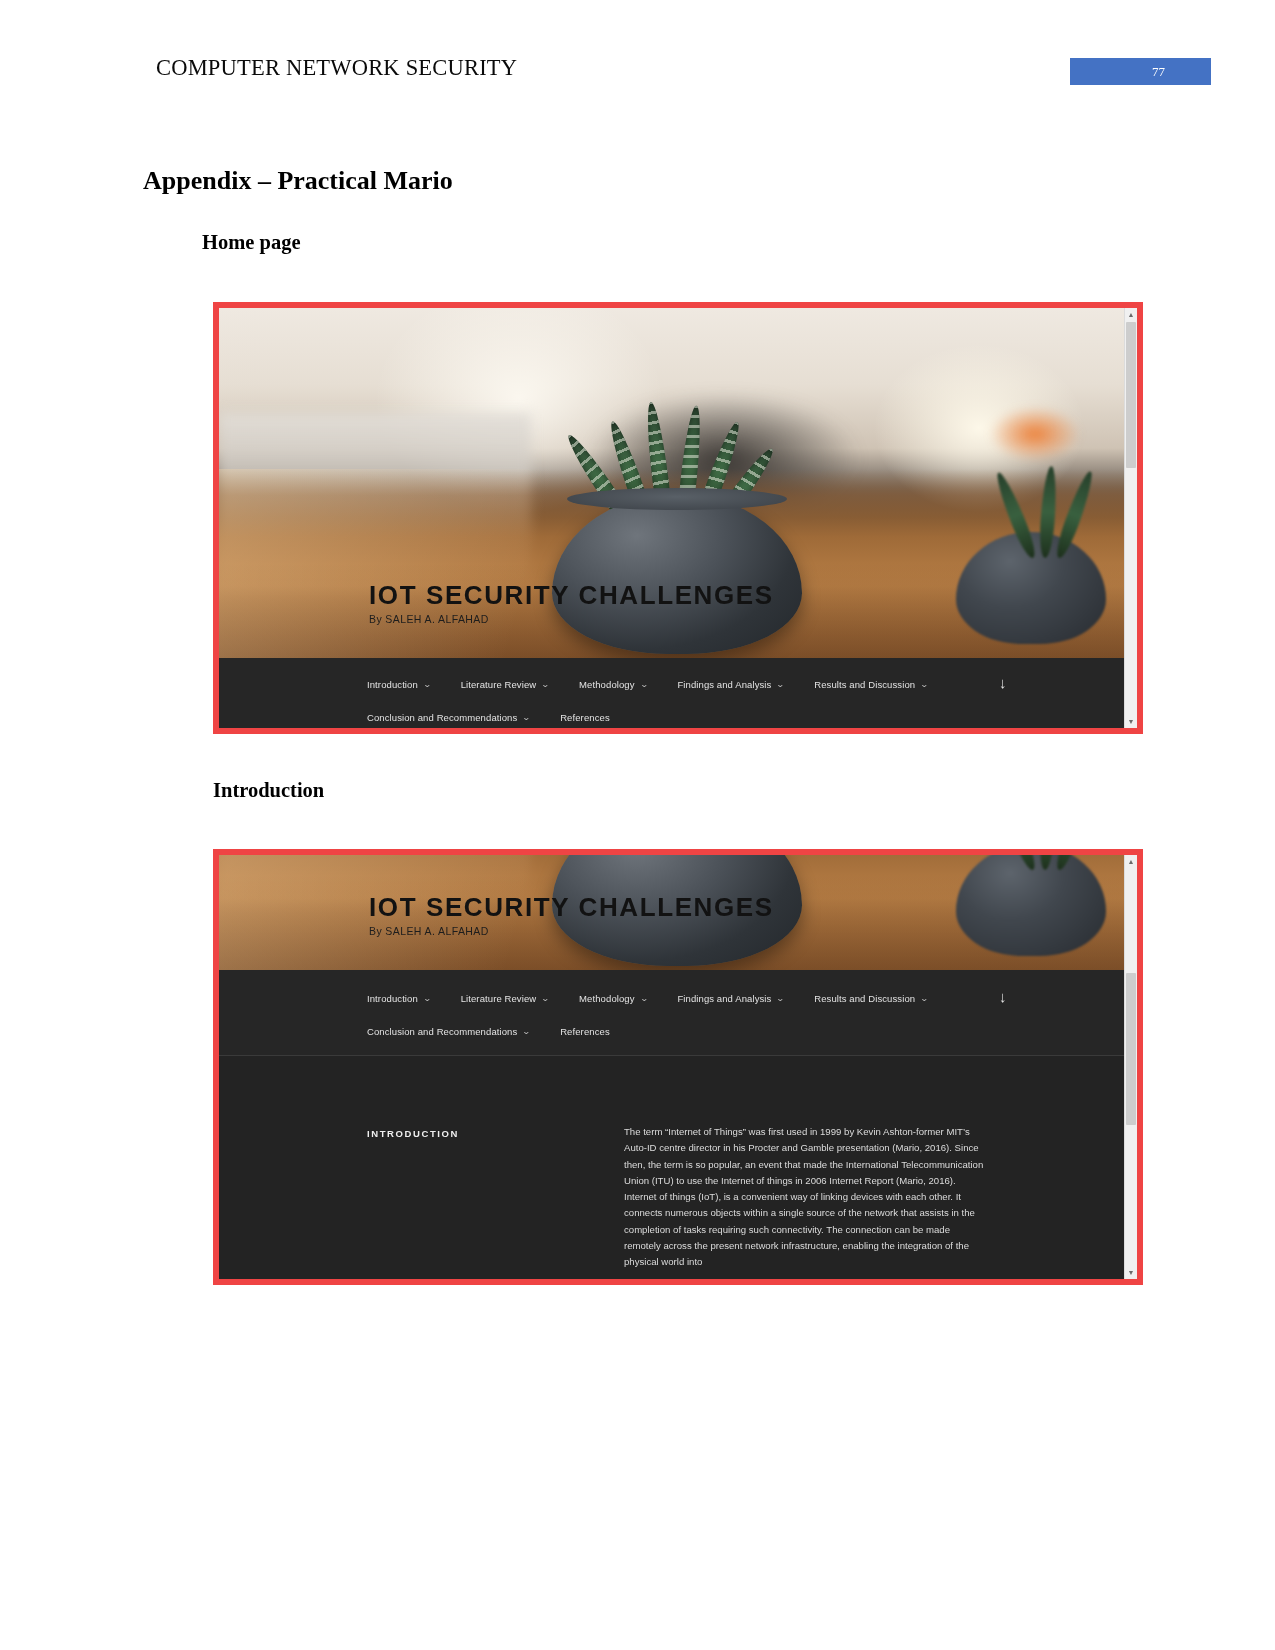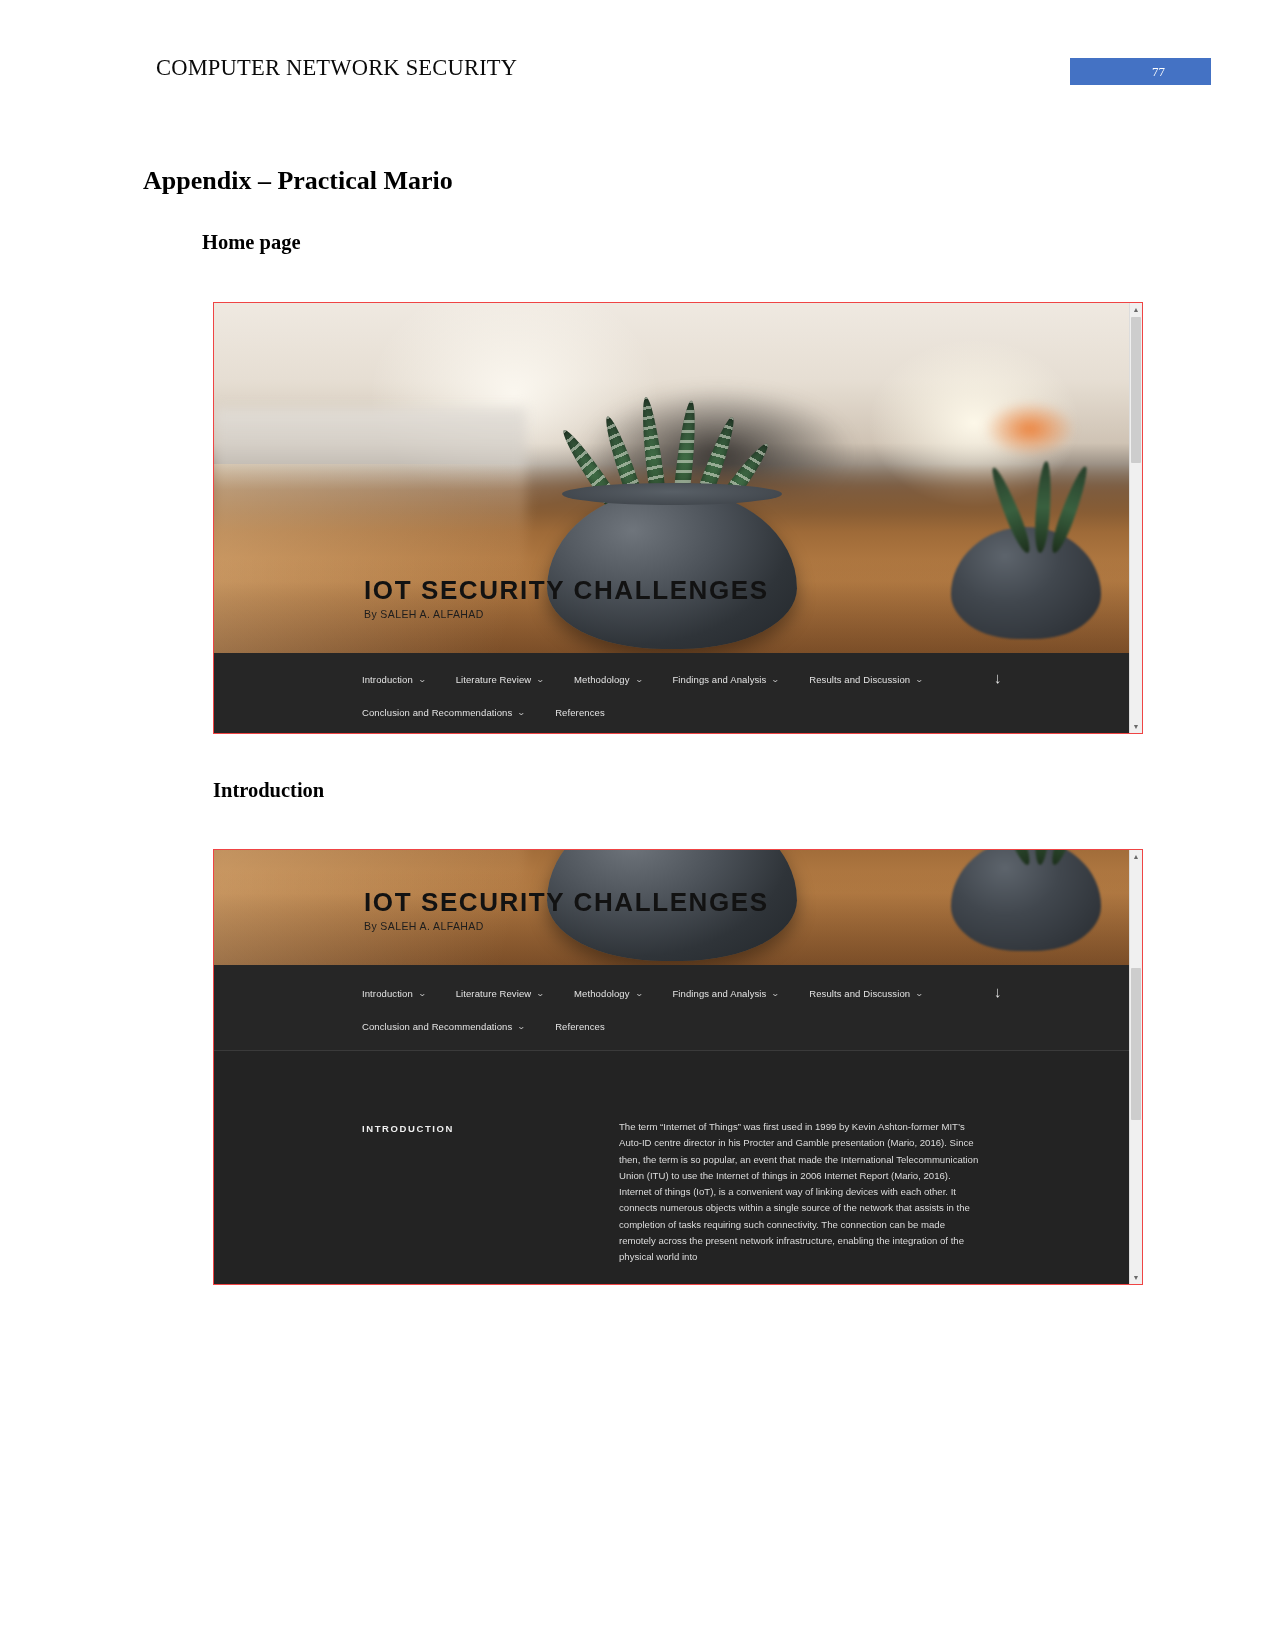--- a/index.html
+++ b/index.html
@@ -71,21 +71,21 @@
     white-space: nowrap;
   }
   .h2-home { left: 202px; top: 231px; }
   .h2-intro { left: 213px; top: 779px; }
 
   
   .shot {
     position: absolute;
     background: #bef264;
     overflow: hidden;
-    border: 1px solid #ef4444;
+    border: 6px solid #ef4444;
     box-sizing: border-box;
   }
   #shot-home { left: 213px; top: 302px; width: 930px; height: 432px; }
   #shot-intro { left: 213px; top: 849px; width: 930px; height: 436px; }
 
   .shot-viewport {
     position: absolute;
     left: 0; top: 0;
     width: 917px;
     height: 100%;

